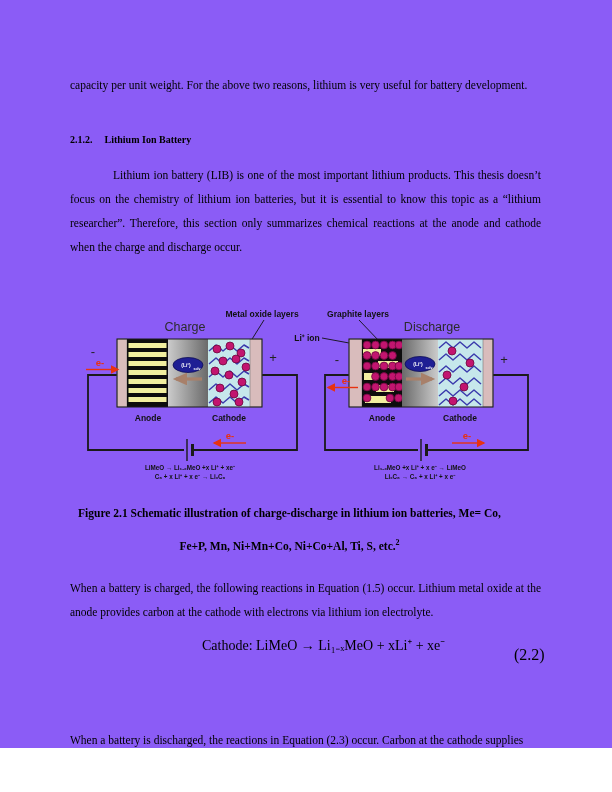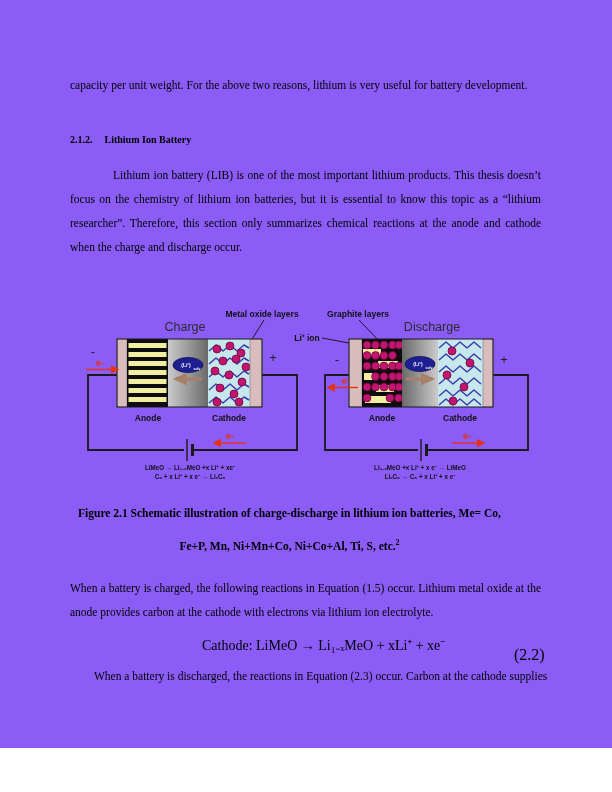--- a/index.html
+++ b/index.html
@@ -5,21 +5,21 @@
   html,body{margin:0;padding:0;background:#ffffff;}
   .page{position:relative;width:612px;height:748px;background:#8b5cf6;overflow:hidden;
         font-family:"Liberation Serif", serif;color:#000;}
   .body-text{position:absolute;left:70px;width:471px;margin:0;font-size:11.5px;
              line-height:24px;text-align:justify;}
   .intro{top:77px;line-height:16px;text-align:left;}
   .heading{position:absolute;left:70px;top:134px;margin:0;font-size:10px;font-weight:bold;}
   .heading .gap{display:inline-block;width:12px;}
   .para1{top:163px;text-indent:43px;}
   .para2{top:576px;}
-  .para3{top:664px;margin-left:24px;}
+  .para3{top:728px;}
   .caption{position:absolute;left:39px;top:499px;width:501px;text-align:center;
            font-weight:bold;font-size:11.5px;line-height:29px;}
   .caption sup{font-size:8px;}
   .equation-block{position:absolute;left:165px;top:637px;font-size:14px;line-height:17.5px;margin-left:37px;}
   .equation-number{position:absolute;left:514px;top:646px;font-size:16px;}
   .page-number{position:absolute;left:0;top:746px;width:612px;text-align:center;font-size:11px;}
   .fig-svg{position:absolute;left:60px;top:298px;width:480px;height:200px;}
   .fig-svg text{font-family:"Liberation Sans", sans-serif;}
   .cell-title{font-size:12.5px;fill:#2b2b2b;}
   .ann{font-size:8.5px;font-weight:600;fill:#111;}

